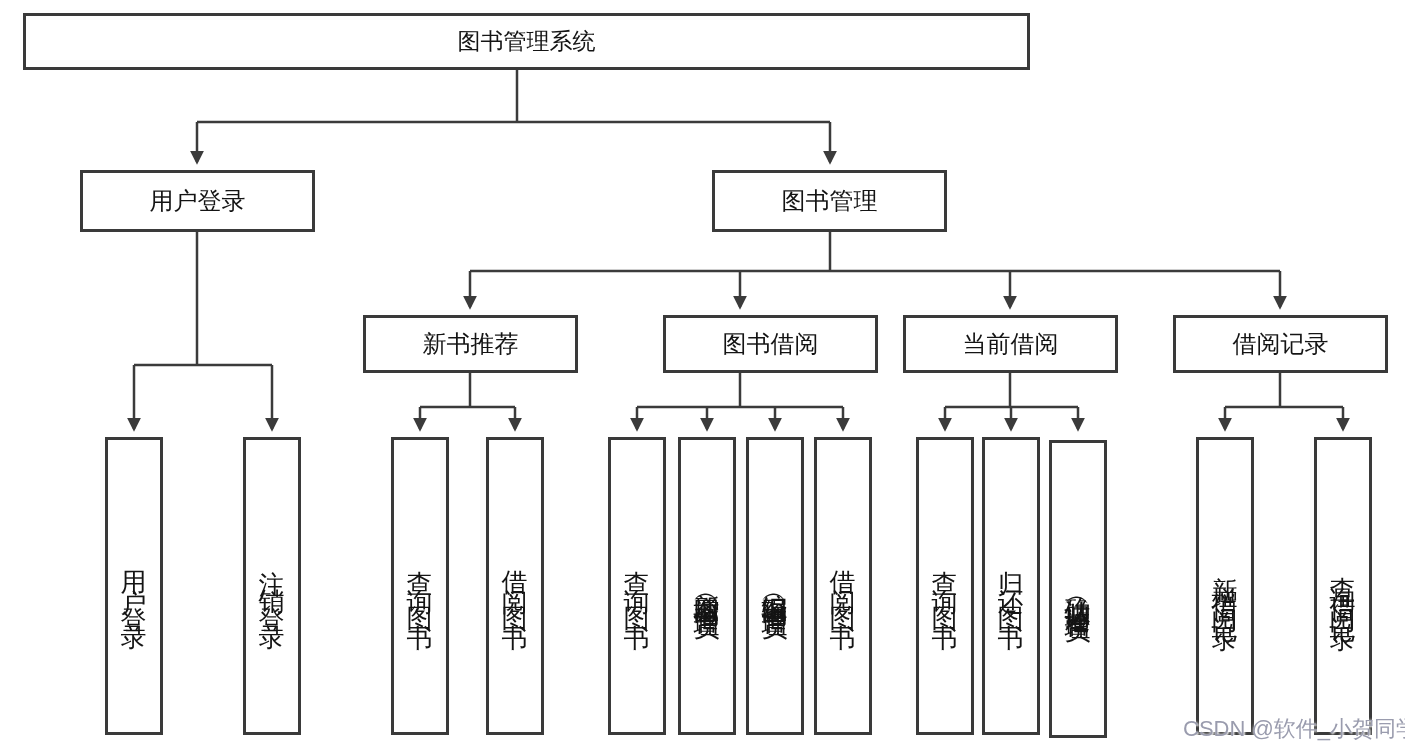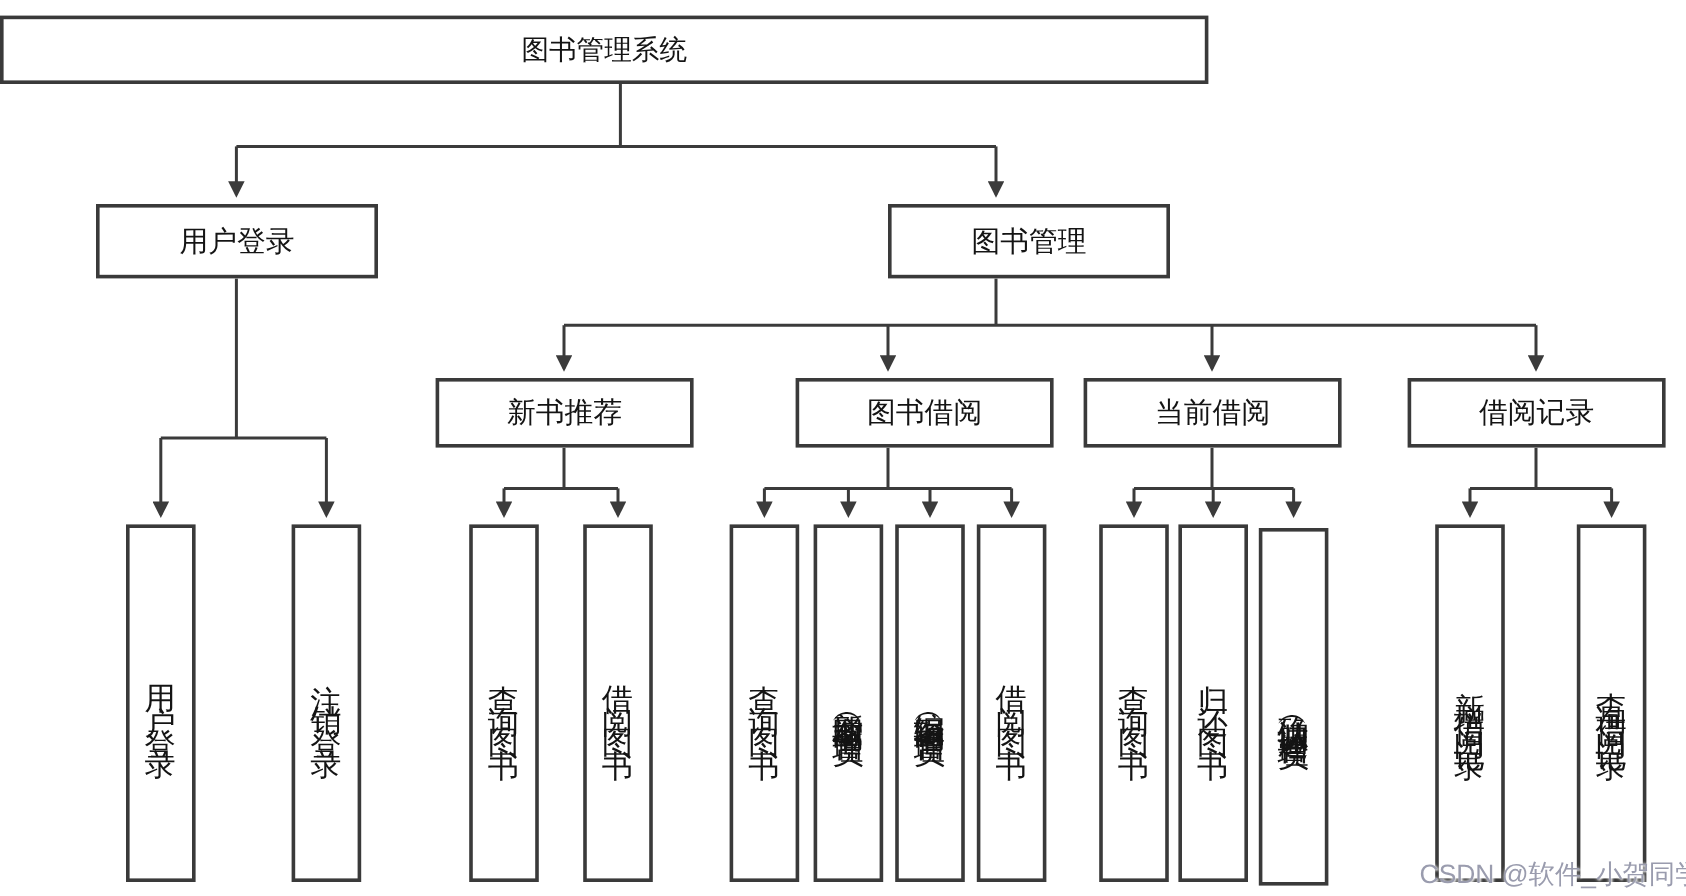--- a/index.html
+++ b/index.html
@@ -16,24 +16,24 @@
   .hbox {
     position: absolute;
     background: #ffffff;
     border: 3px solid #3a3a3a;
     display: flex;
     align-items: center;
     justify-content: center;
     color: #141414;
     z-index: 2;
   }
-  .root  { left: 0;  top: 13px;  width: 1007px; height: 57px; font-size: 23px; }
+  .root  { left: 23px;  top: 13px;  width: 1007px; height: 57px; font-size: 23px; }
   .lvl2  { width: 235px; height: 62px; top: 170px; font-size: 24px; }
   .l2a { left: 80px; }
-  .l2b { left: 740px; }
+  .l2b { left: 712px; }
   .lvl3  { width: 215px; height: 58px; top: 315px; font-size: 24px; }
   .l3a { left: 363px; }
   .l3b { left: 663px; }
   .l3c { left: 903px; }
   .l3d { left: 1173px; }
   .leaf  { width: 58px; height: 298px; top: 437px; }
   .vtext {
     writing-mode: vertical-rl;
     text-orientation: mixed;
     font-size: 26px;

